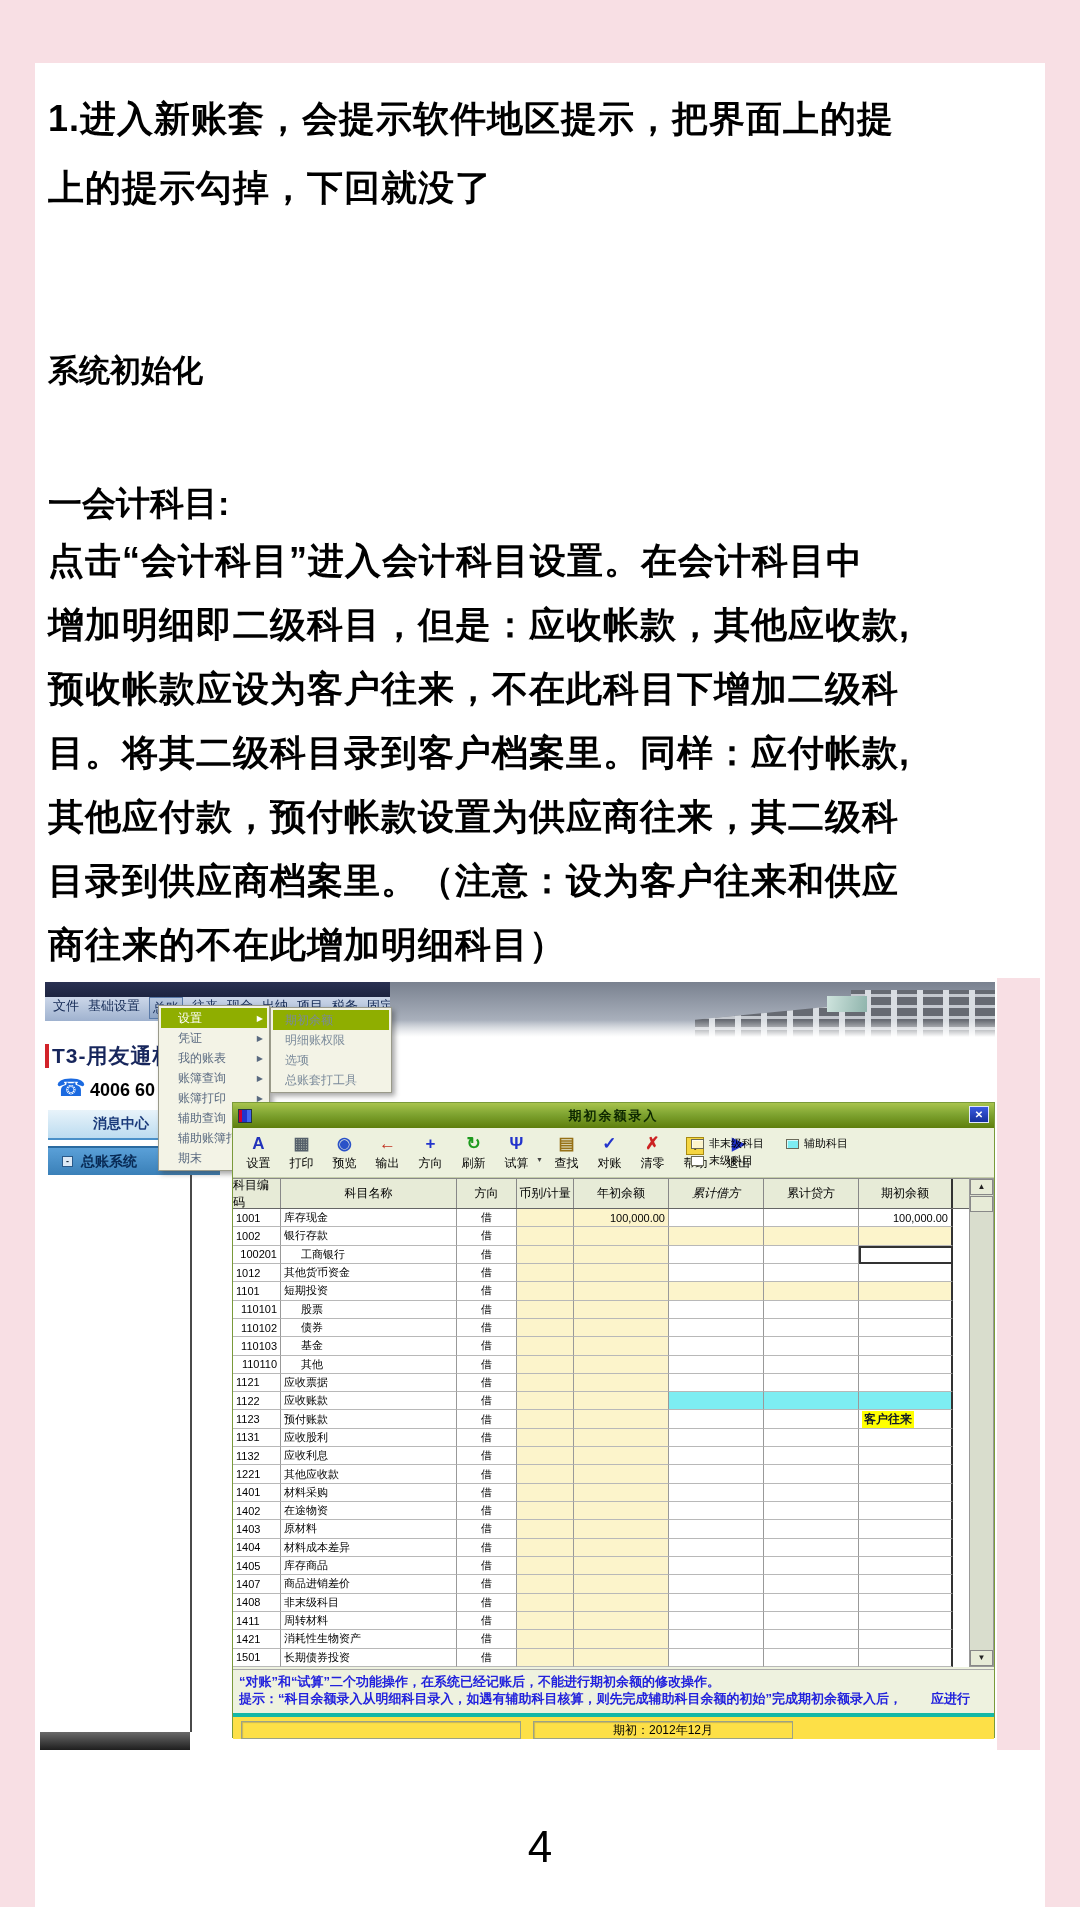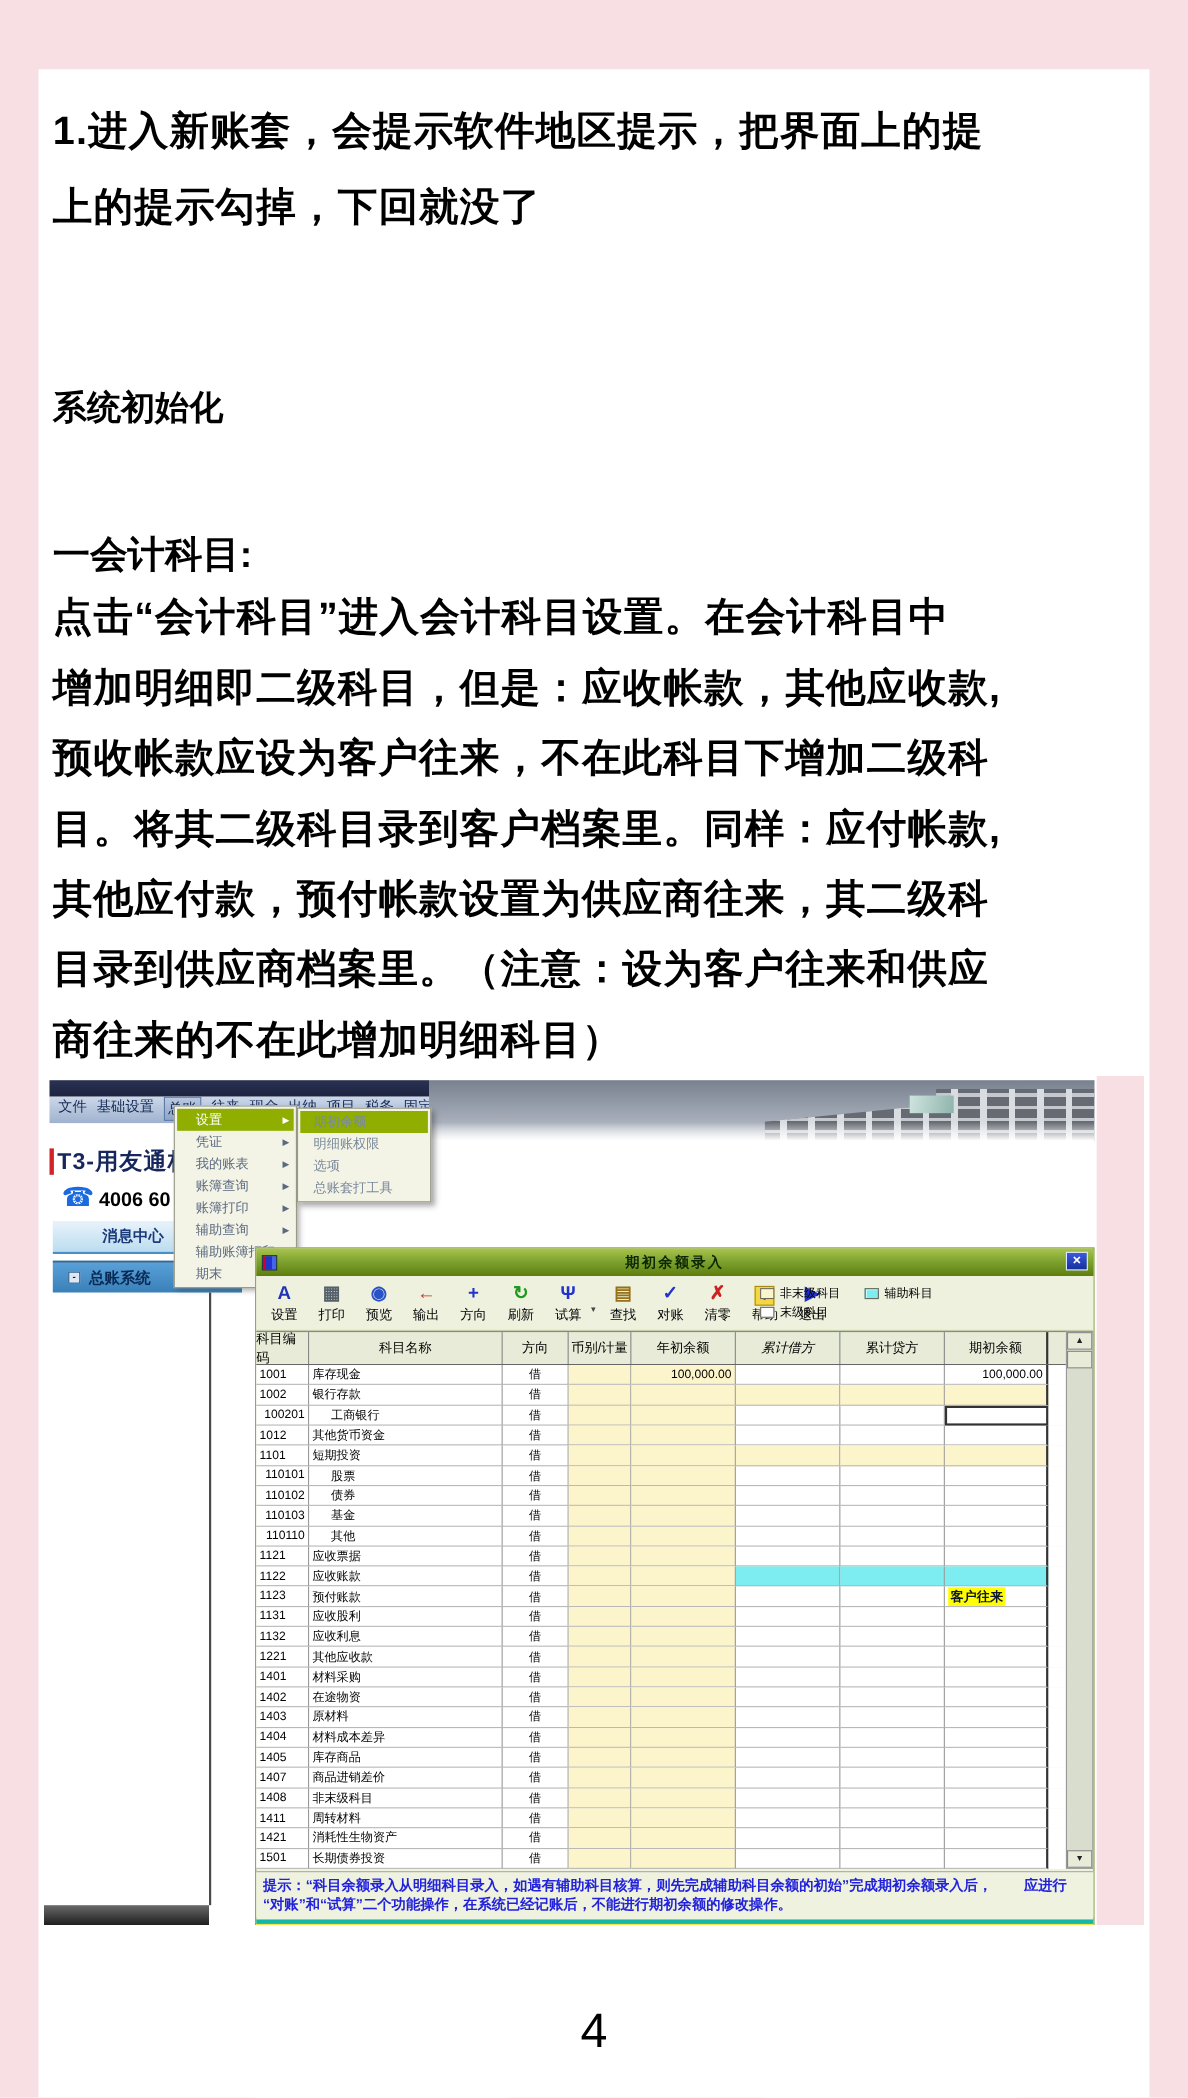--- a/index.html
+++ b/index.html
@@ -47,21 +47,21 @@
   .menu { position:absolute; background:#f3f3e6; border:1px solid #9a9a8a; box-shadow:3px 3px 5px rgba(60,60,60,.45); padding:2px; }
   .menu1 { left:118px; top:27px; width:112px; z-index:5; }
   .menu2 { left:230px; top:29px; width:122px; z-index:6; }
   .menu-item { height:20px; display:flex; align-items:center; font-size:12px; color:#5a6a80; padding-left:17px; position:relative; white-space:nowrap; overflow:hidden; }
   .menu-item .arr { position:absolute; right:4px; font-size:8px; color:#5a6a80; }
   .menu-item.active { background:#8fae00; color:#fff; }
   .menu-item.active .arr { color:#fff; }
   .menu2 .menu-item { padding-left:12px; color:#7a8a9a; }
 
   
-  .win { position:absolute; left:192px; top:124px; width:763px; height:636px; z-index:10; background:#eef2df; border:1px solid #7a9a3a;margin-top:32px; }
+  .win { position:absolute; left:192px; top:124px; width:763px; height:636px; z-index:10; background:#eef2df; border:1px solid #7a9a3a; }
   .tbar { position:absolute; left:0; top:0; width:100%; height:25px; background:linear-gradient(#a9c44d,#7fa431 45%,#5e7e0c); display:flex; align-items:center; }
   .win-icon { width:14px; height:14px; margin-left:5px; background:linear-gradient(90deg,#c03 0 3px,#23c 3px 8px,#46e 8px 14px); border:1px solid #234; }
   .win-title { position:absolute; left:0; width:100%; text-align:center; font-size:13px; font-weight:bold; color:#0d2700; letter-spacing:2px; }
   .win-close { position:absolute; right:5px; top:3px; width:20px; height:17px; background:linear-gradient(#3a5ae0,#16309c); border:1px solid #dfe6ff; color:#fff; font-size:10px; font-weight:bold; text-align:center; line-height:16px; }
 
   .tools { position:absolute; left:0; top:25px; width:100%; height:50px; background:#edf1de; border-bottom:1px solid #c5cdaa; display:flex; align-items:center; padding-left:4px; }
   .tb-btn { width:43px; height:46px; display:flex; flex-direction:column; align-items:center; justify-content:center; }
   .tb-ic { height:22px; font-size:17px; font-weight:bold; line-height:22px; }
   .tb-ic.boxed { background:#f5d642; border:1px solid #a88a10; width:18px; text-align:center; height:18px; line-height:16px; font-size:13px; margin-top:3px; }
   .tb-lab { font-size:12px; color:#000; }
@@ -503,22 +503,22 @@
               <div class="td c7 num"></div>
             </div>
           </div>
       </div>
       <div class="vscroll">
         <div class="vs-btn vs-up">▲</div>
         <div class="vs-thumb"></div>
         <div class="vs-btn vs-dn">▼</div>
       </div>
       <div class="hint">
+        <div>“对账”和“试算”二个功能操作，在系统已经记账后，不能进行期初余额的修改操作。</div>
         <div>提示：“科目余额录入从明细科目录入，如遇有辅助科目核算，则先完成辅助科目余额的初始”完成期初余额录入后，        应进行</div>
-        <div>“对账”和“试算”二个功能操作，在系统已经记账后，不能进行期初余额的修改操作。</div>
       </div>
       <div class="statusbar">
         <div class="st-panel st-left"></div>
         <div class="st-panel st-mid">期初：2012年12月</div>
       </div>
     </div>
 
     <div class="pinkstrip"></div>
   </div>
 

